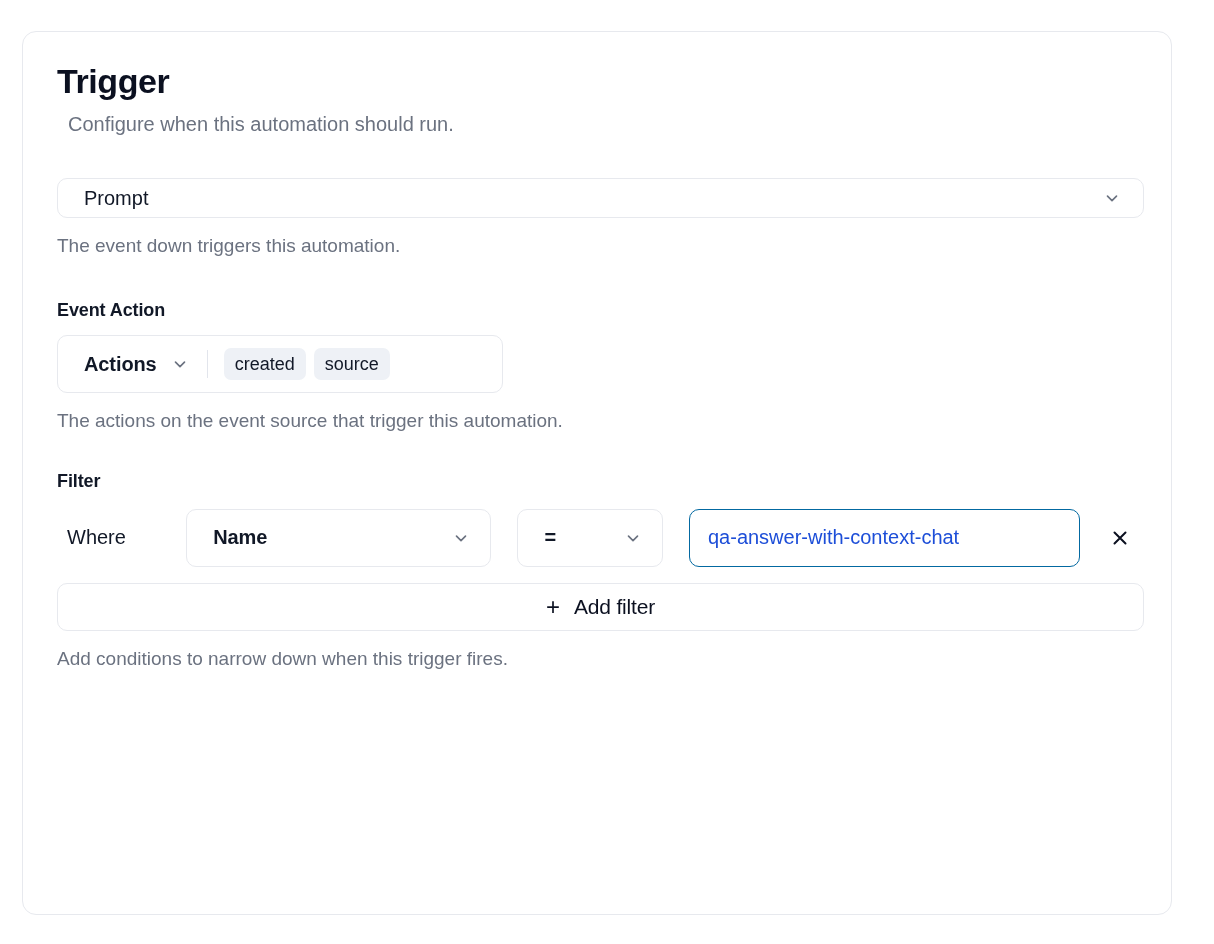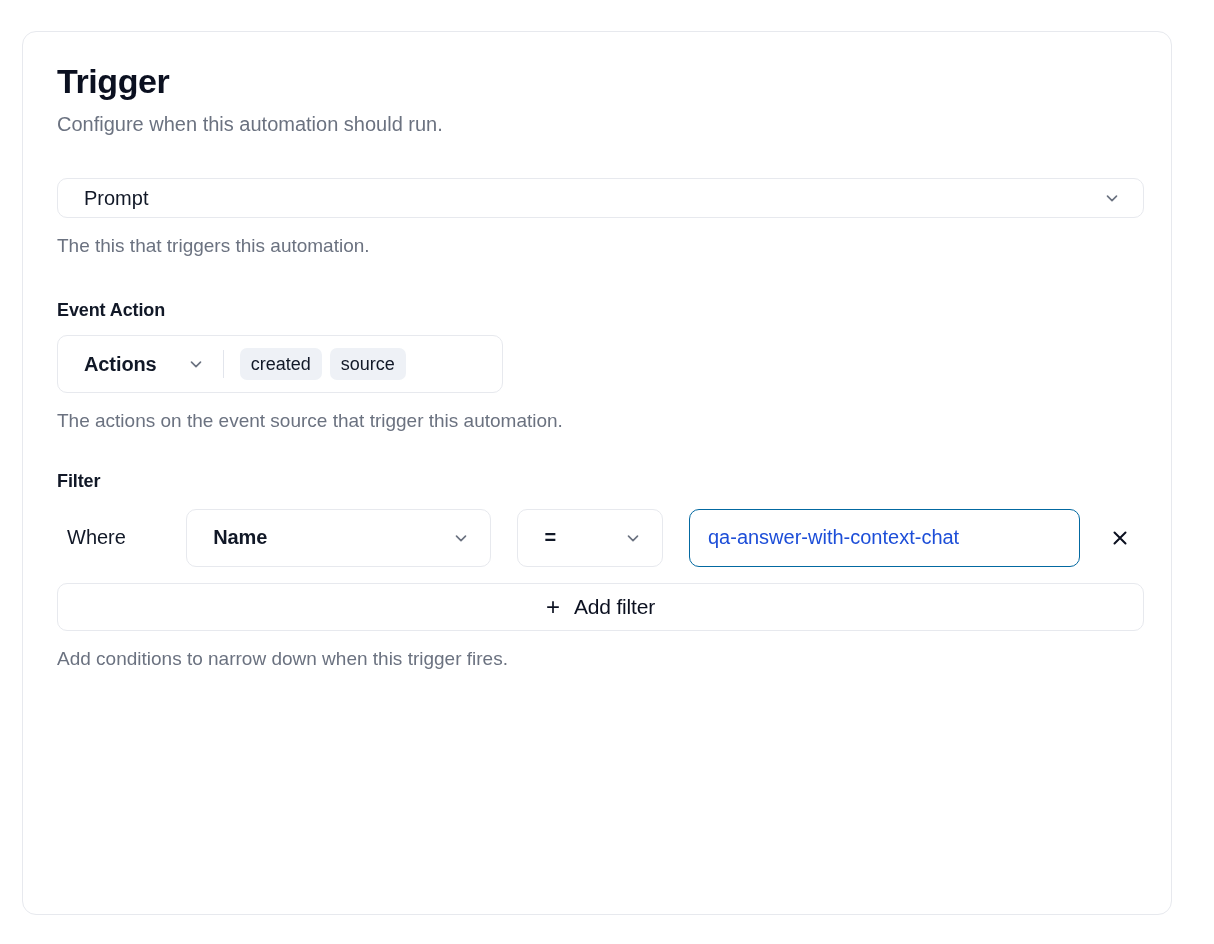--- a/index.html
+++ b/index.html
@@ -43,21 +43,21 @@
     font-weight: 700;
     letter-spacing: -0.4px;
     color: #0b1020;
     margin: 0;
     line-height: 1.15;
   }
   .card-subtitle {
     font-size: 20px;
     font-weight: 400;
     color: #6b7280;
-    margin: 10px 0 0 0;
+    margin: 10px 0 0 11px;
     line-height: 1.3;
   }
 
   
   .field {
     margin-top: 41px;
   }
   .field-label {
     font-size: 18px;
     font-weight: 700;
@@ -117,21 +117,21 @@
     border: 1px solid #e7e9ee;
     border-radius: 10px;
     display: flex;
     align-items: center;
     padding: 0 16px 0 26px;
     gap: 0;
   }
   .multi-trigger {
     display: flex;
     align-items: center;
-    gap: 30px;
+    gap: 14px;
     cursor: pointer;
   }
   .multi-trigger-label {
     font-size: 20px;
     font-weight: 700;
     color: #111827;
     letter-spacing: -0.1px;
   }
   .multi-divider {
     width: 1px;
@@ -270,21 +270,21 @@
 
     <div class="field">
 
       <div class="select-box">
         <span class="select-value">Prompt</span>
         <svg class="chev" viewBox="0 0 24 24">
           <path d="M6 9.5 L12 15.5 L18 9.5"></path>
         </svg>
       </div>
 
-      <div class="field-help">The this that triggers this automation.</div>
+      <div class="field-help">The event down triggers this automation.</div>
     </div>
 
     <div class="field">
       <div class="field-label">Event Action</div>
 
       <div class="multi-box">
         <div class="multi-trigger">
           <span class="multi-trigger-label">Actions</span>
           <svg class="chev" viewBox="0 0 24 24">
             <path d="M6 9.5 L12 15.5 L18 9.5"></path>

